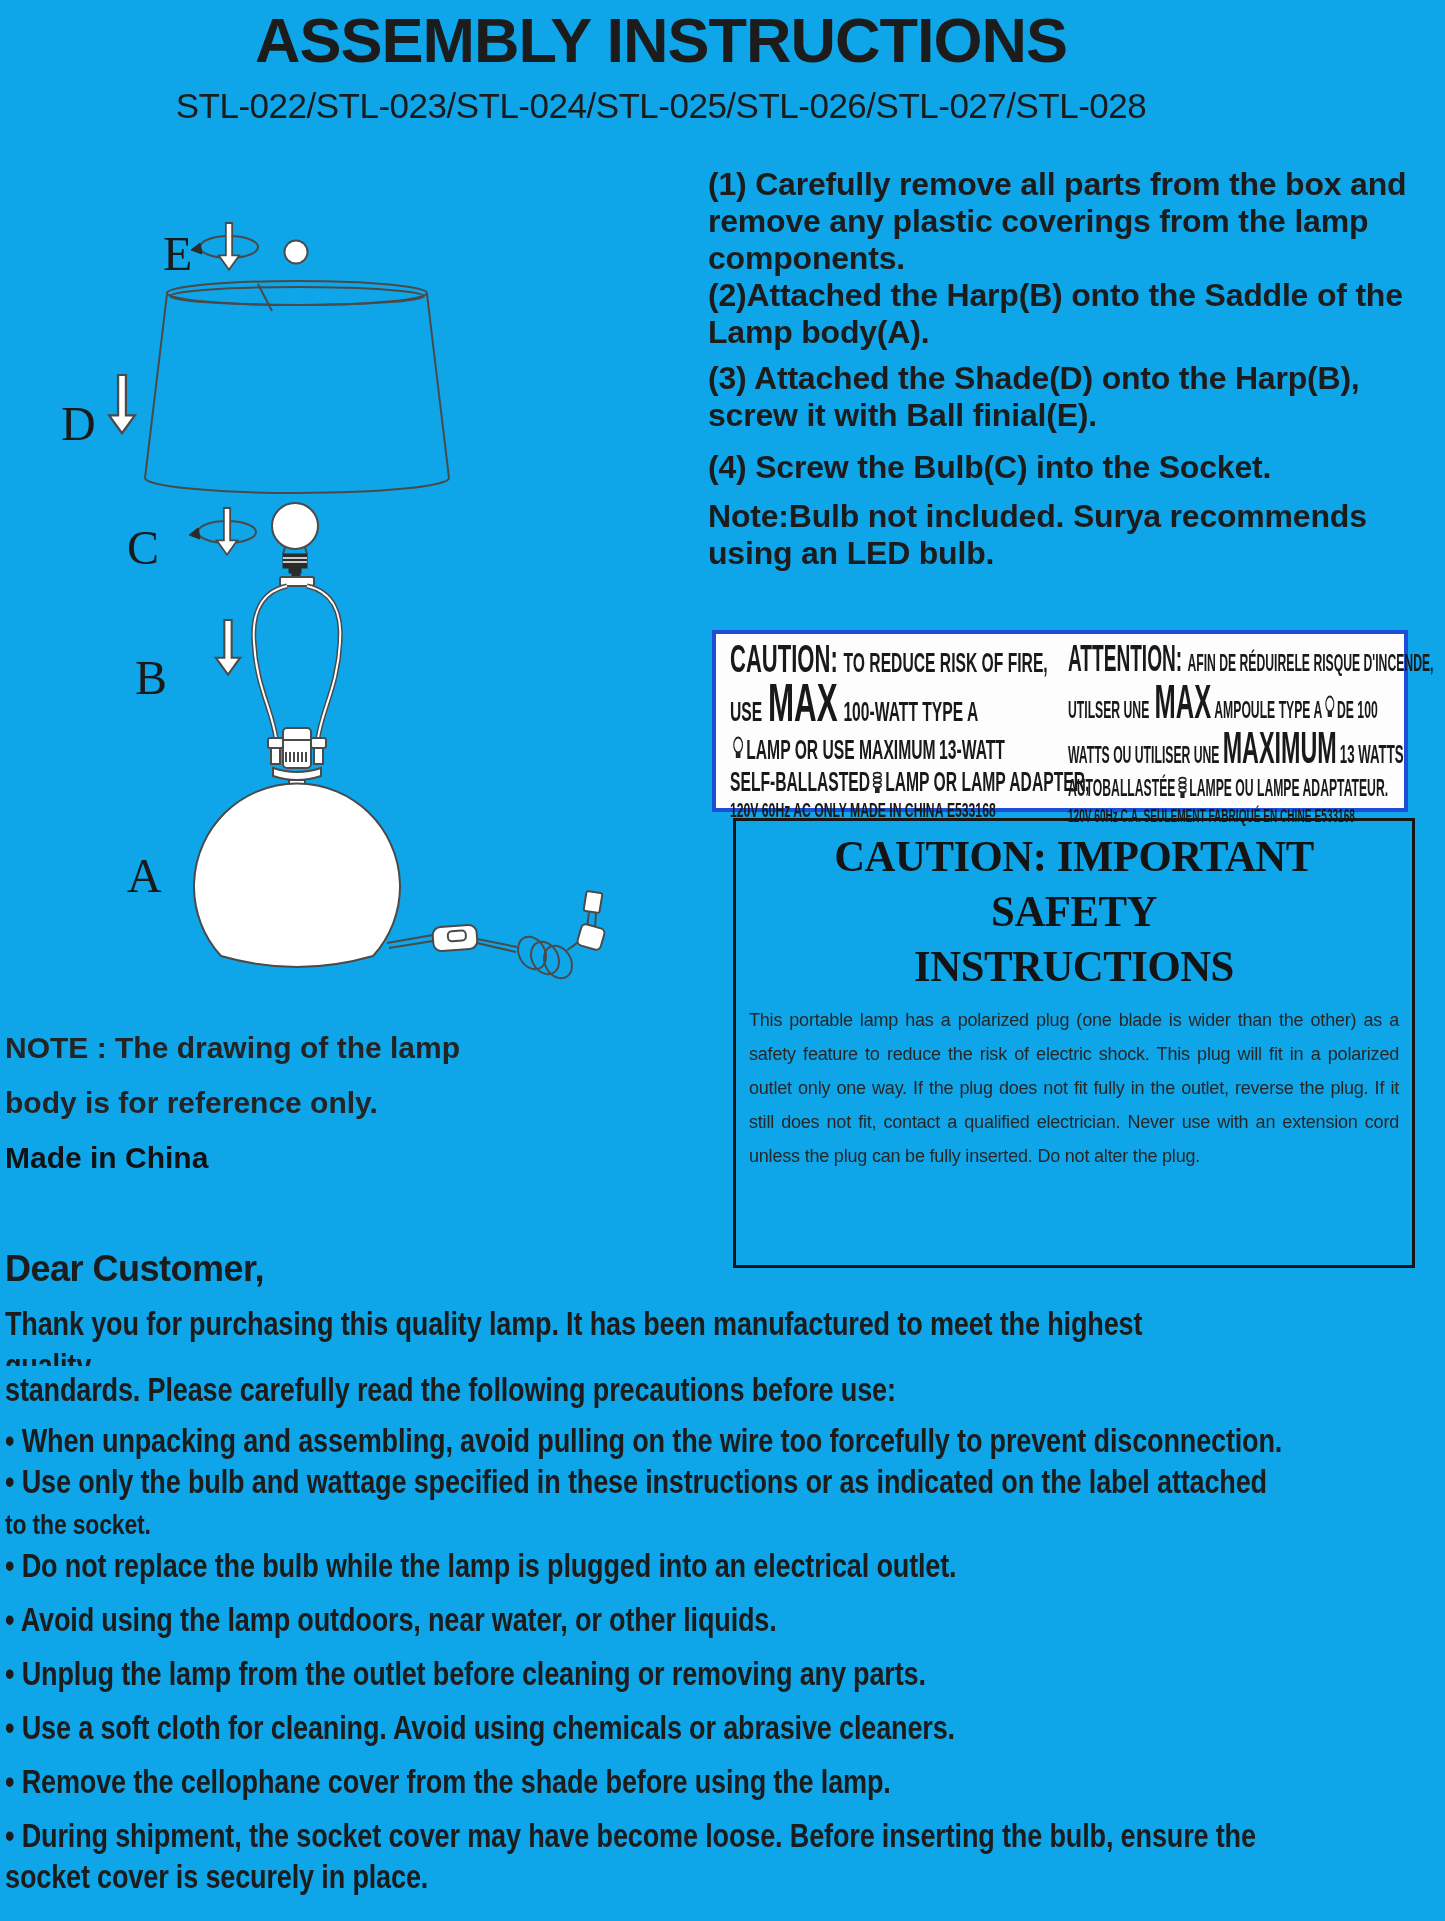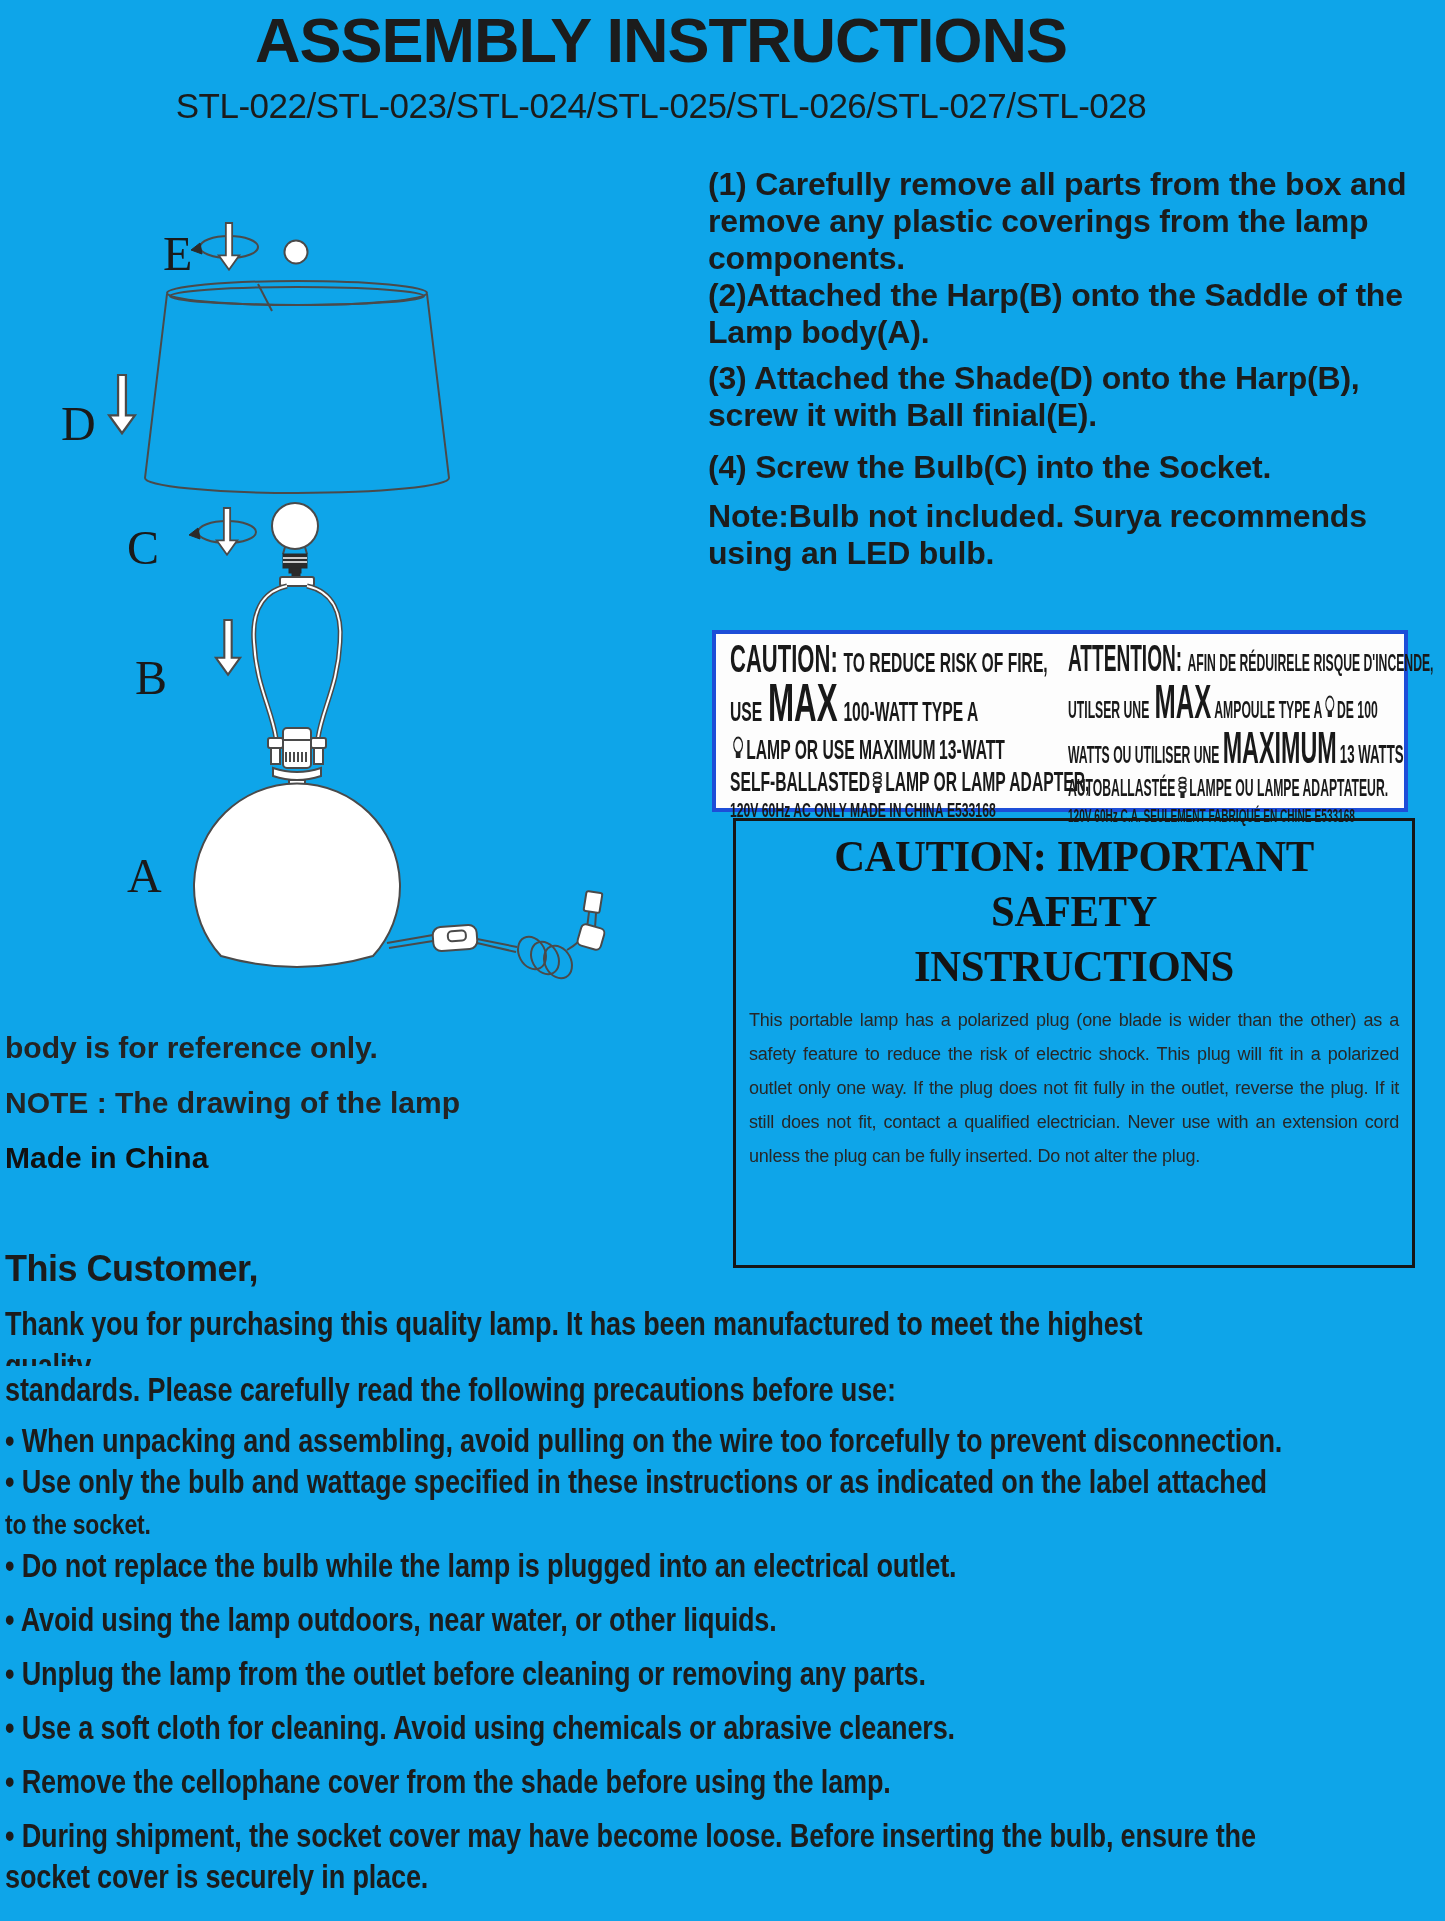--- a/index.html
+++ b/index.html
@@ -243,26 +243,26 @@
 
   <div class="abs safety">
     <div class="head">
       <div>CAUTION: IMPORTANT SAFETY</div>
       <div>INSTRUCTIONS</div>
     </div>
     <div class="sbody">This portable lamp has a polarized plug (one blade is wider than the other) as a safety feature to reduce the risk of electric shock. This plug will fit in a polarized outlet only one way. If the plug does not fit fully in the outlet, reverse the plug. If it still does not fit, contact a qualified electrician. Never use with an extension cord unless the plug can be fully inserted. Do not alter the plug.</div>
   </div>
 
   <div class="abs noteblk">
+    <div>NOTE :  The drawing of the lamp</div>
     <div>body is for reference only.</div>
-    <div>NOTE :  The drawing of the lamp</div>
     <div class="mic">Made in China</div>
   </div>
 
-  <div class="abs greet">This Customer,</div>
+  <div class="abs greet">Dear Customer,</div>
   <div class="abs thanks">
     <div>Thank you for purchasing this quality lamp. It has been manufactured to meet the highest</div>
     <div class="clip">quality</div>
     <div class="l2">standards. Please carefully read the following precautions before use:</div>
   </div>
 
   <div class="abs prec">
     <p class="tight">• When unpacking and assembling, avoid pulling on the wire too forcefully to prevent disconnection.</p>
     <p class="tight"><span>• Use only the bulb and wattage specified in these instructions or as indicated on the label attached </span><span class="small">to the socket.</span></p>
     <p>• Do not replace the bulb while the lamp is plugged into an electrical outlet.</p>

